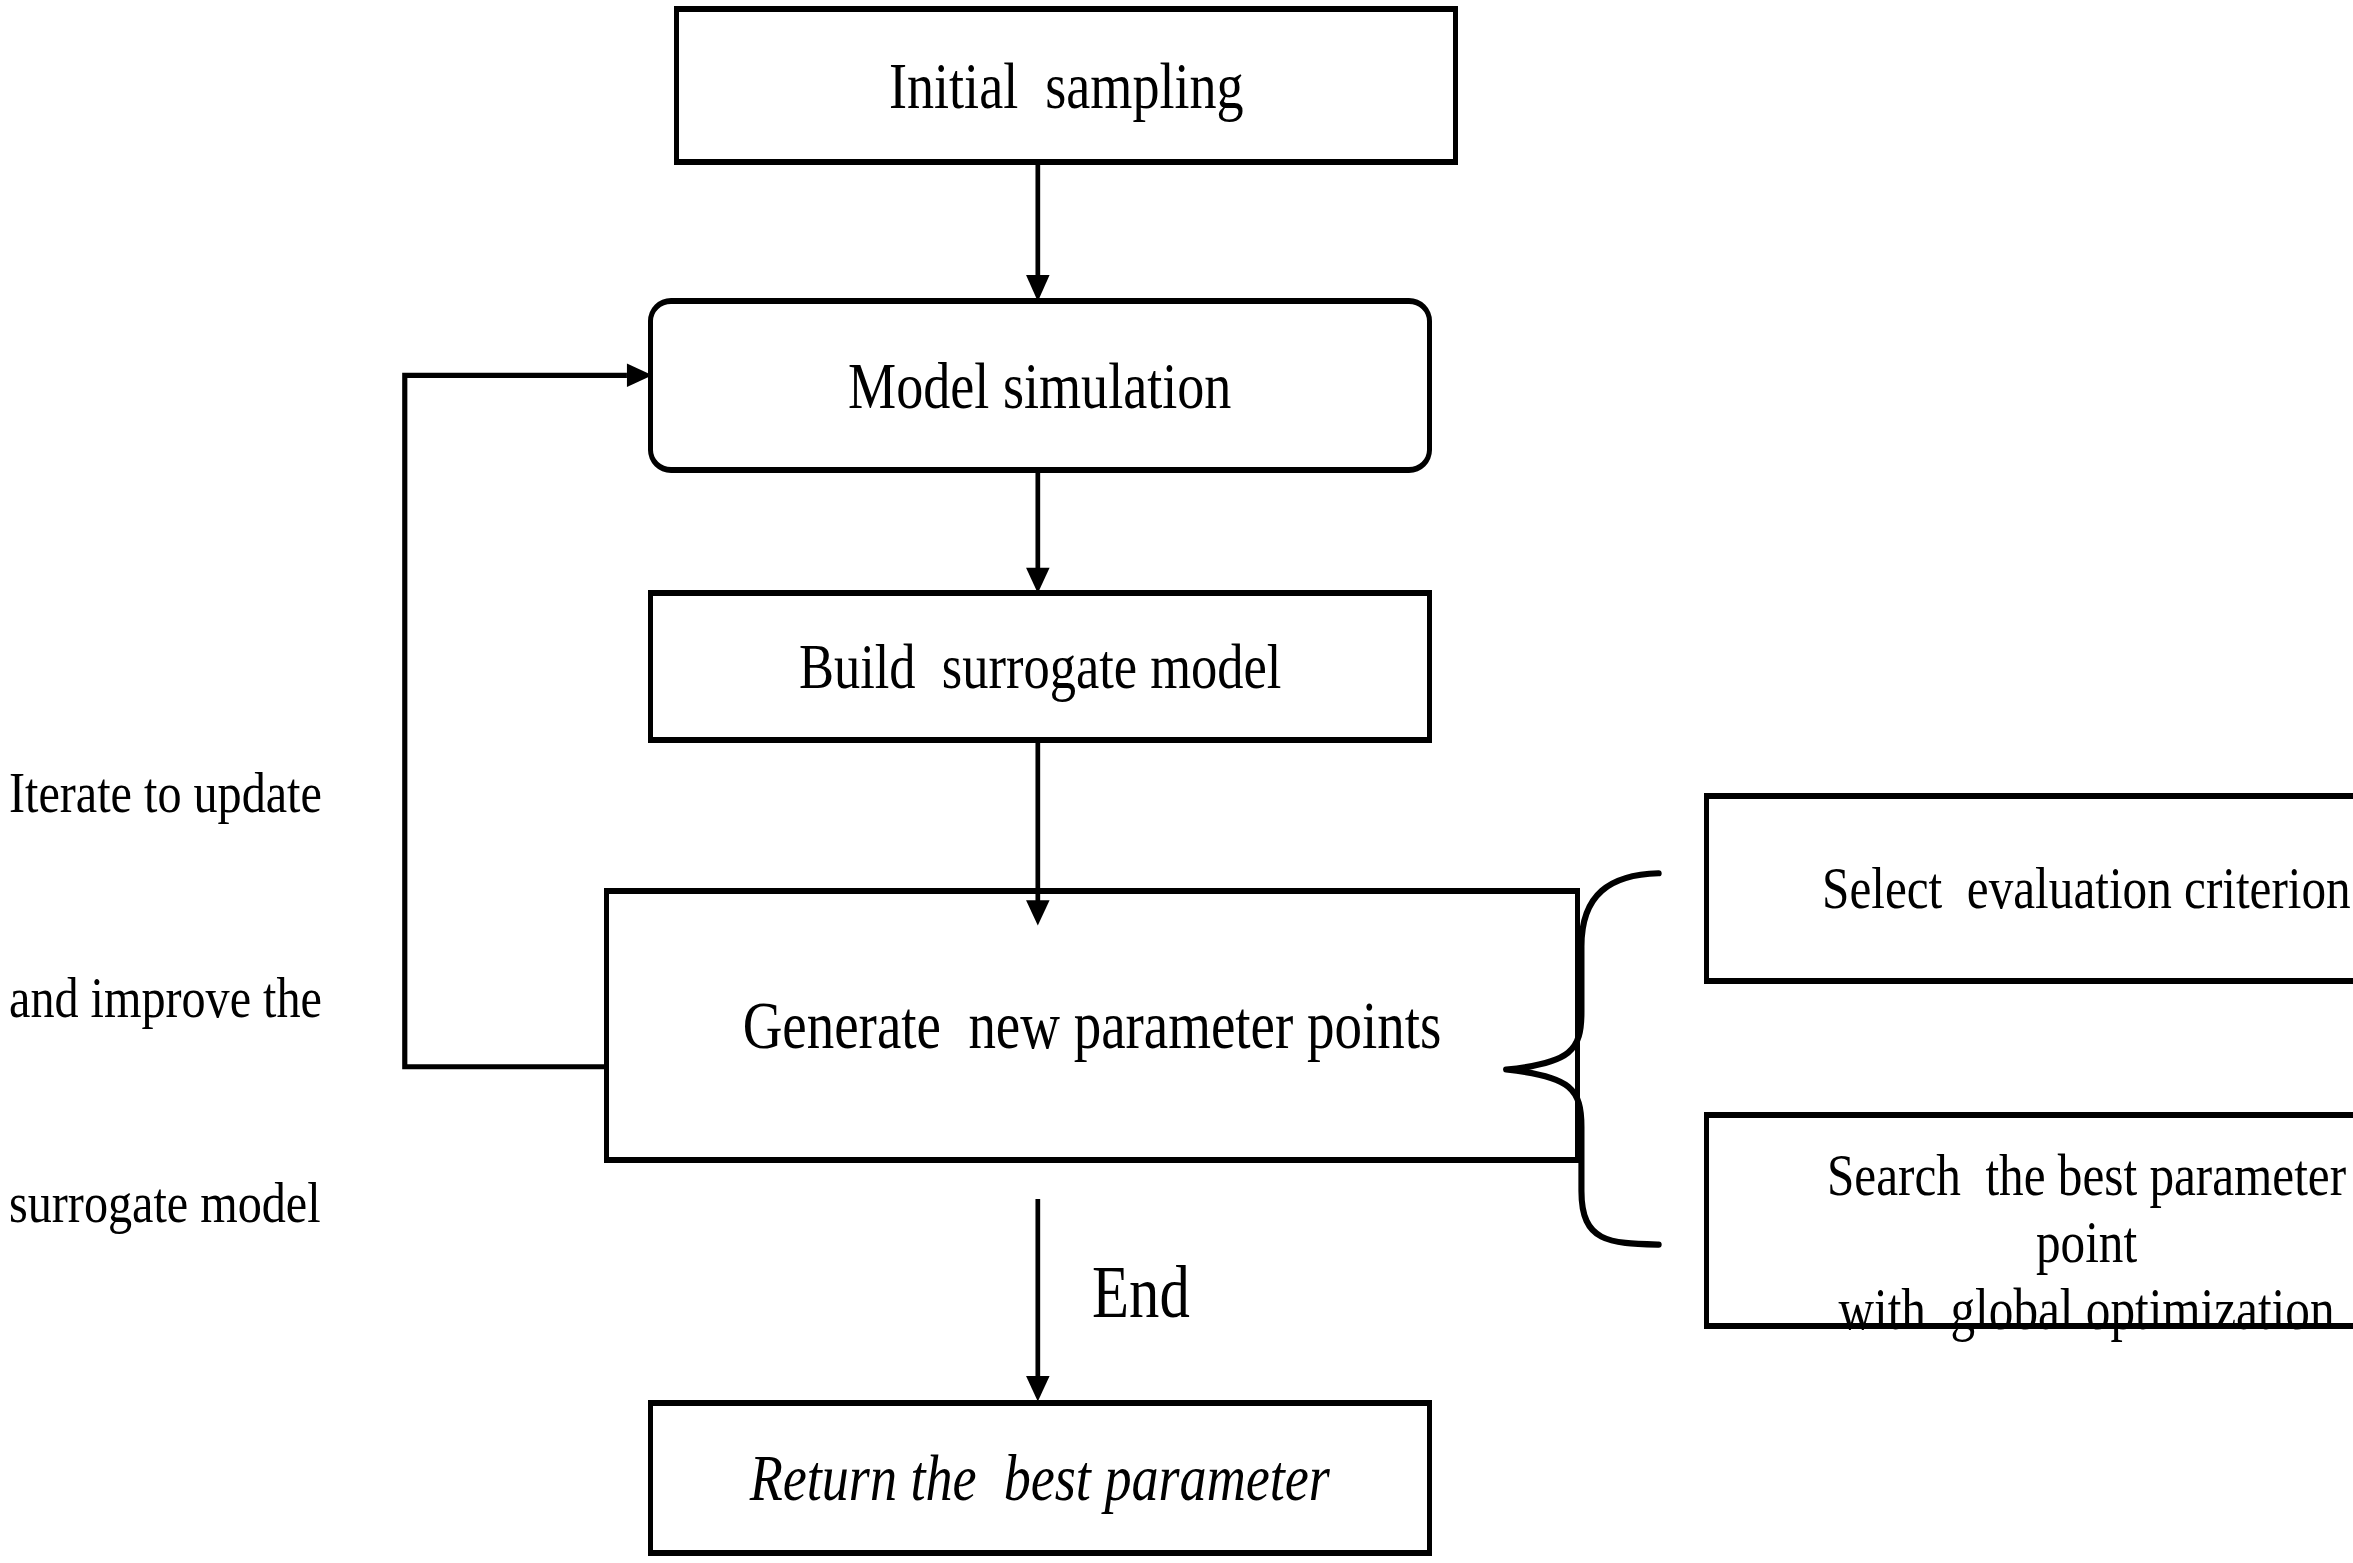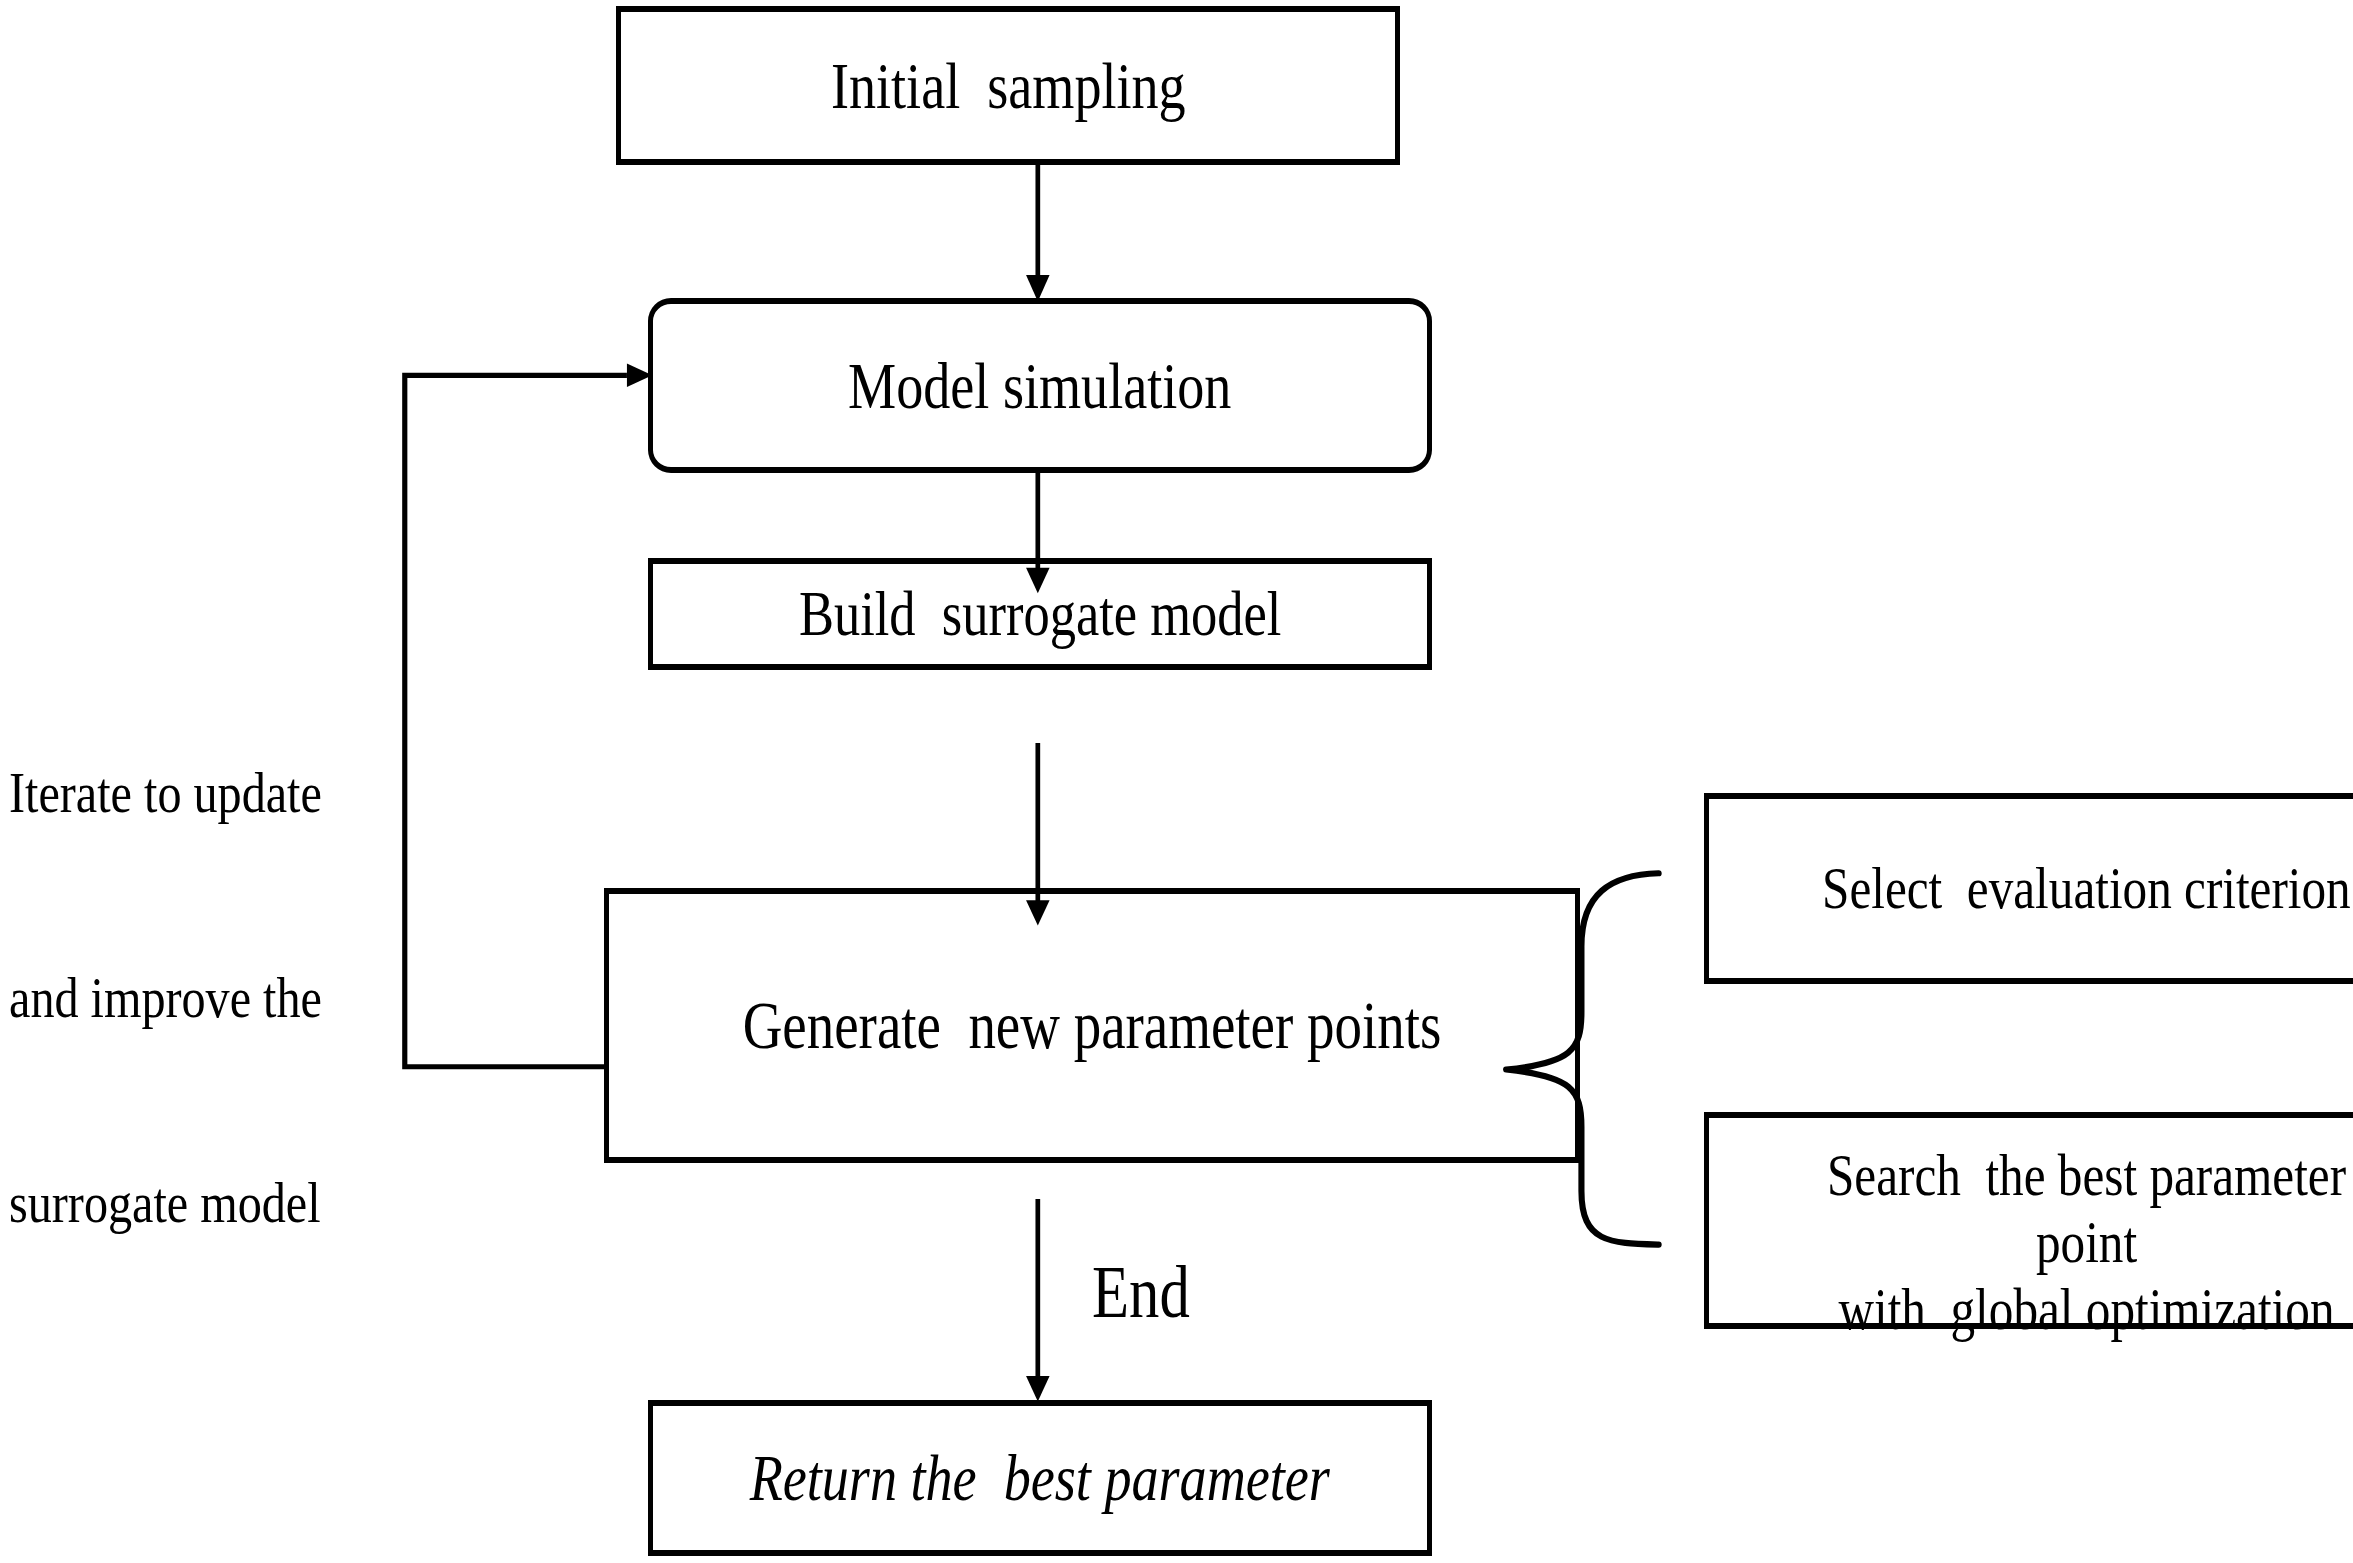--- a/index.html
+++ b/index.html
@@ -27,23 +27,23 @@
     justify-content: center;
     text-align: center;
     z-index: 1;
   }
   .lbl {
     white-space: pre-wrap;          
     transform: scaleX(0.82);        
     line-height: 1.12;
     display: inline-block;
   }
-  #b-initial  { left: 616px; top: 6.1px;   width: 784px; height: 159px; font-size: 66px; }
+  #b-initial  { left: 674px; top: 6.1px;   width: 784px; height: 159px; font-size: 66px; }
   #b-model    { left: 648px; top: 298px;  width: 784px; height: 175px; font-size: 66px; border-radius: 23px; }
-  #b-build    { left: 648px; top: 558px; width: 784px; height: 112px; font-size: 64px; }
+  #b-build    { left: 648px; top: 590px; width: 784px; height: 153px; font-size: 64px; }
   #b-generate { left: 604px; top: 888px; width: 976px; height: 275px; font-size: 67px; }
   #b-return   { left: 648px; top: 1400px; width: 784px; height: 156px; font-size: 66px; font-style: italic; }
   #b-select   { left: 1704px; top: 793px; width: 765px; height: 191px; font-size: 60px; }
   #b-search   { left: 1704px; top: 1112px; width: 765px; height: 217px; font-size: 60px;
                 flex-direction: column; justify-content: space-between; padding: 23.5px 0; }
 
   
   .note {
     position: absolute;
     left: 8.5px;

